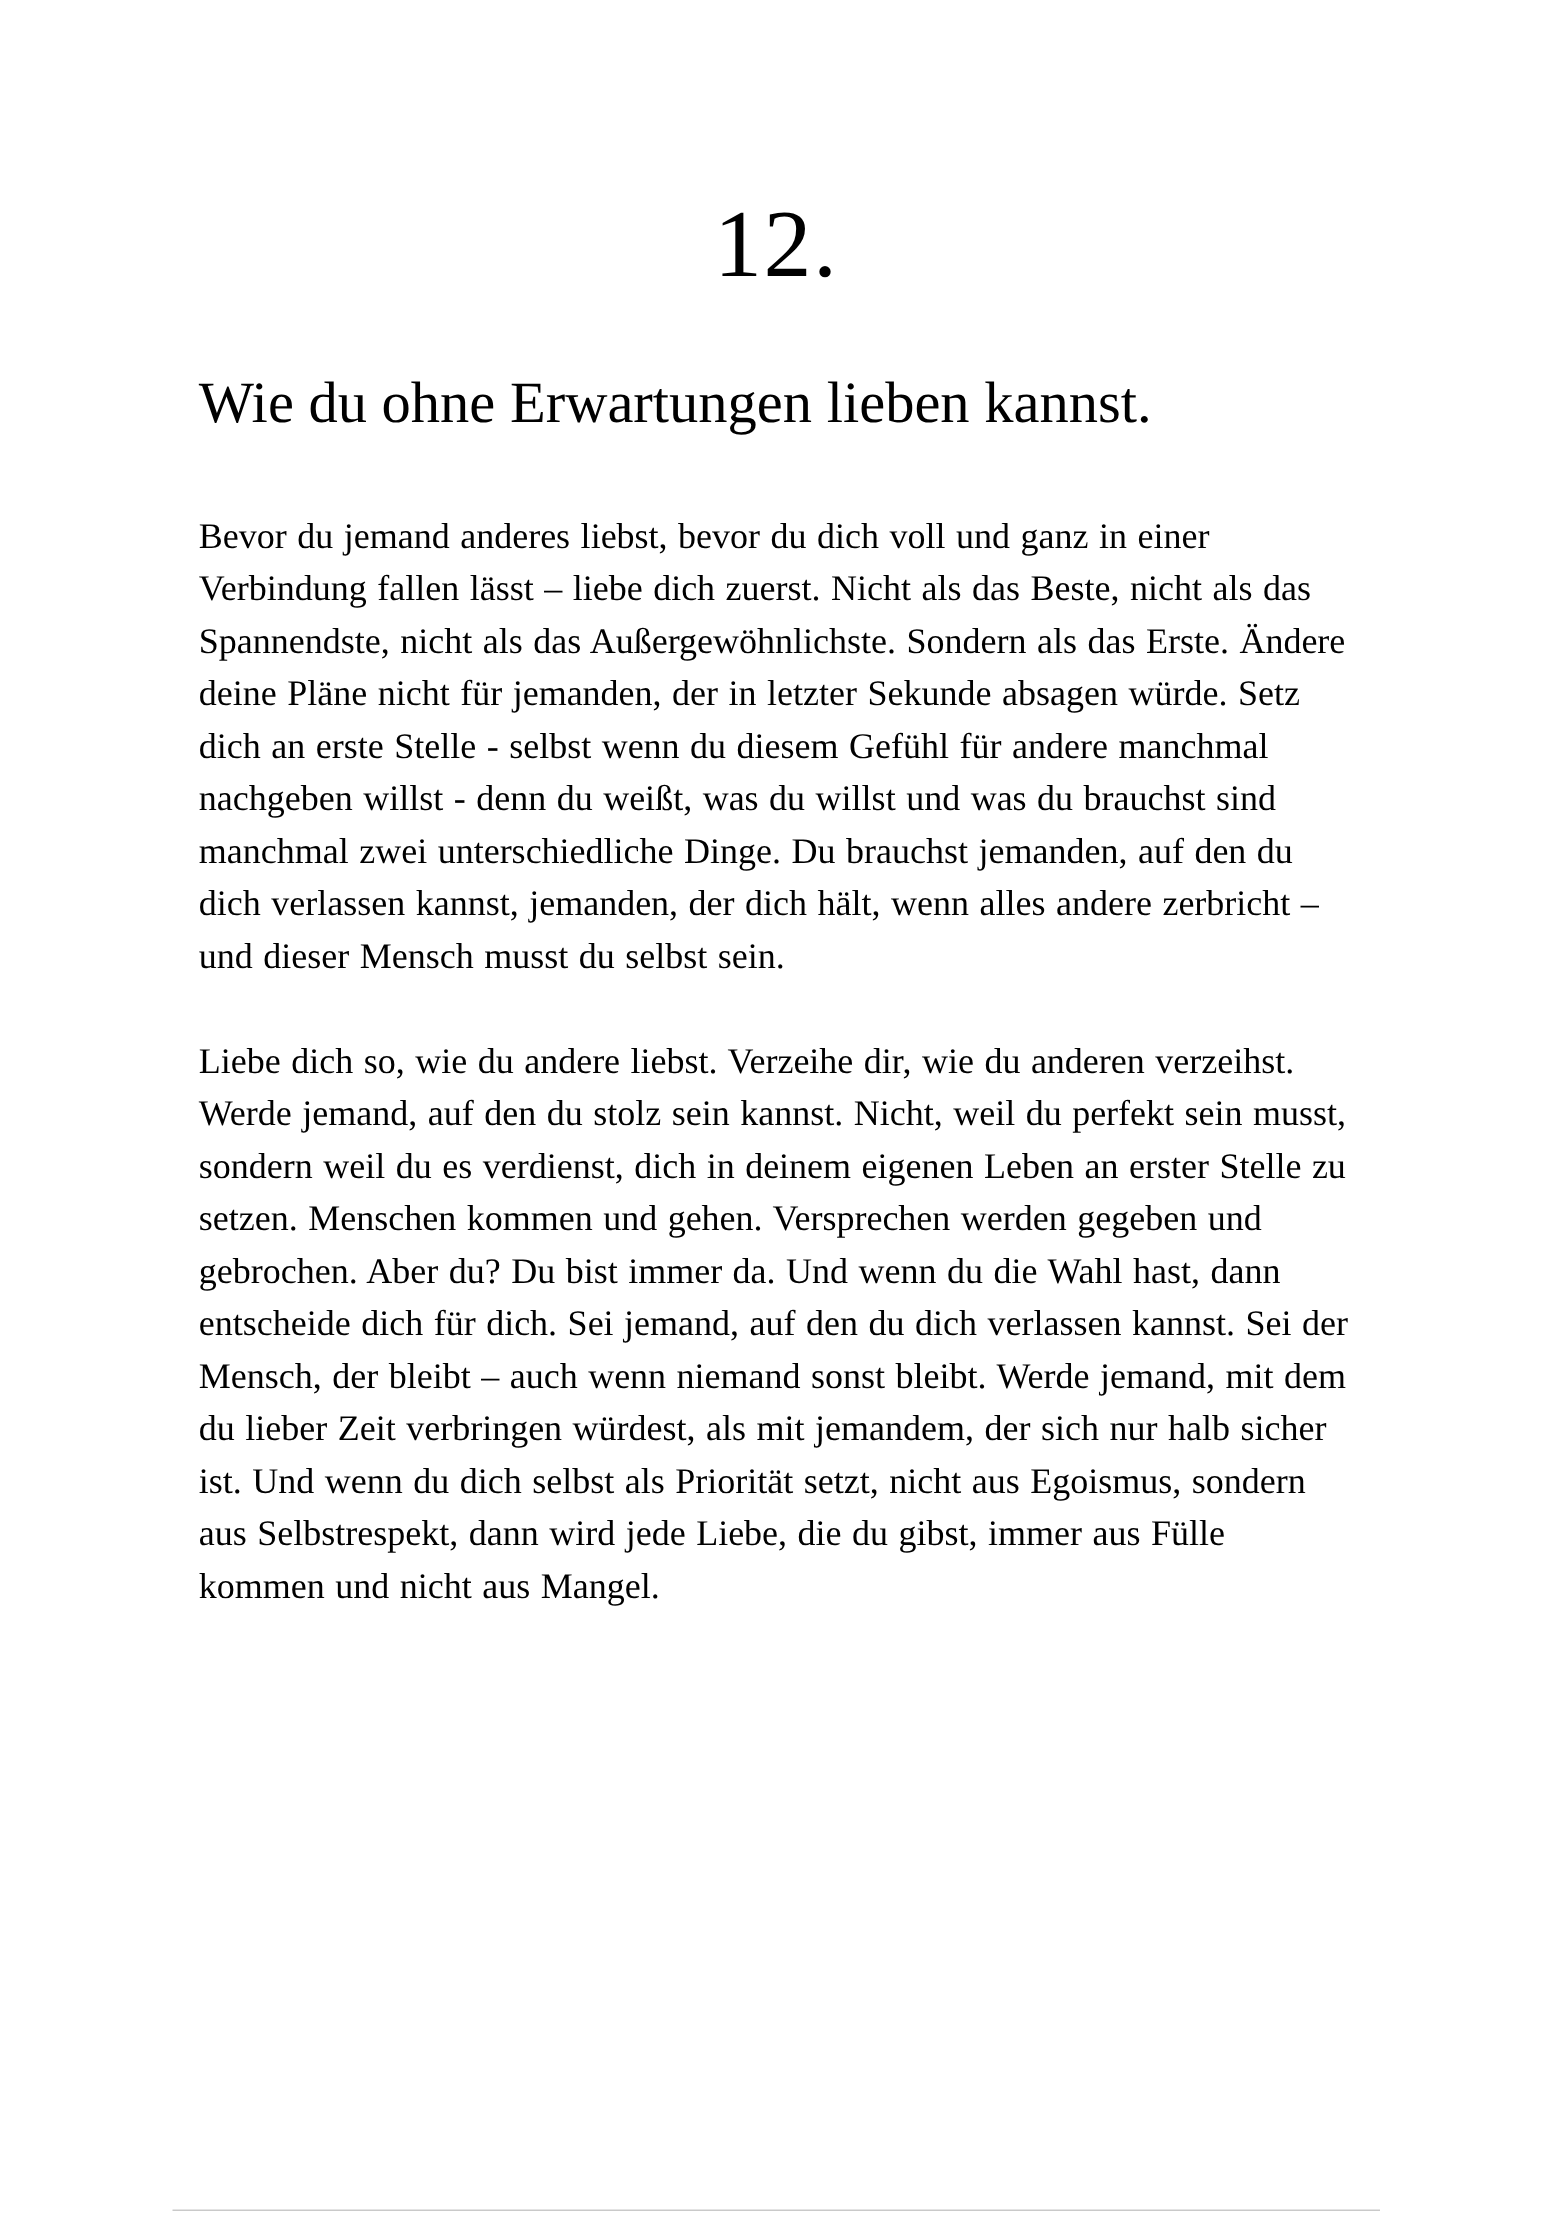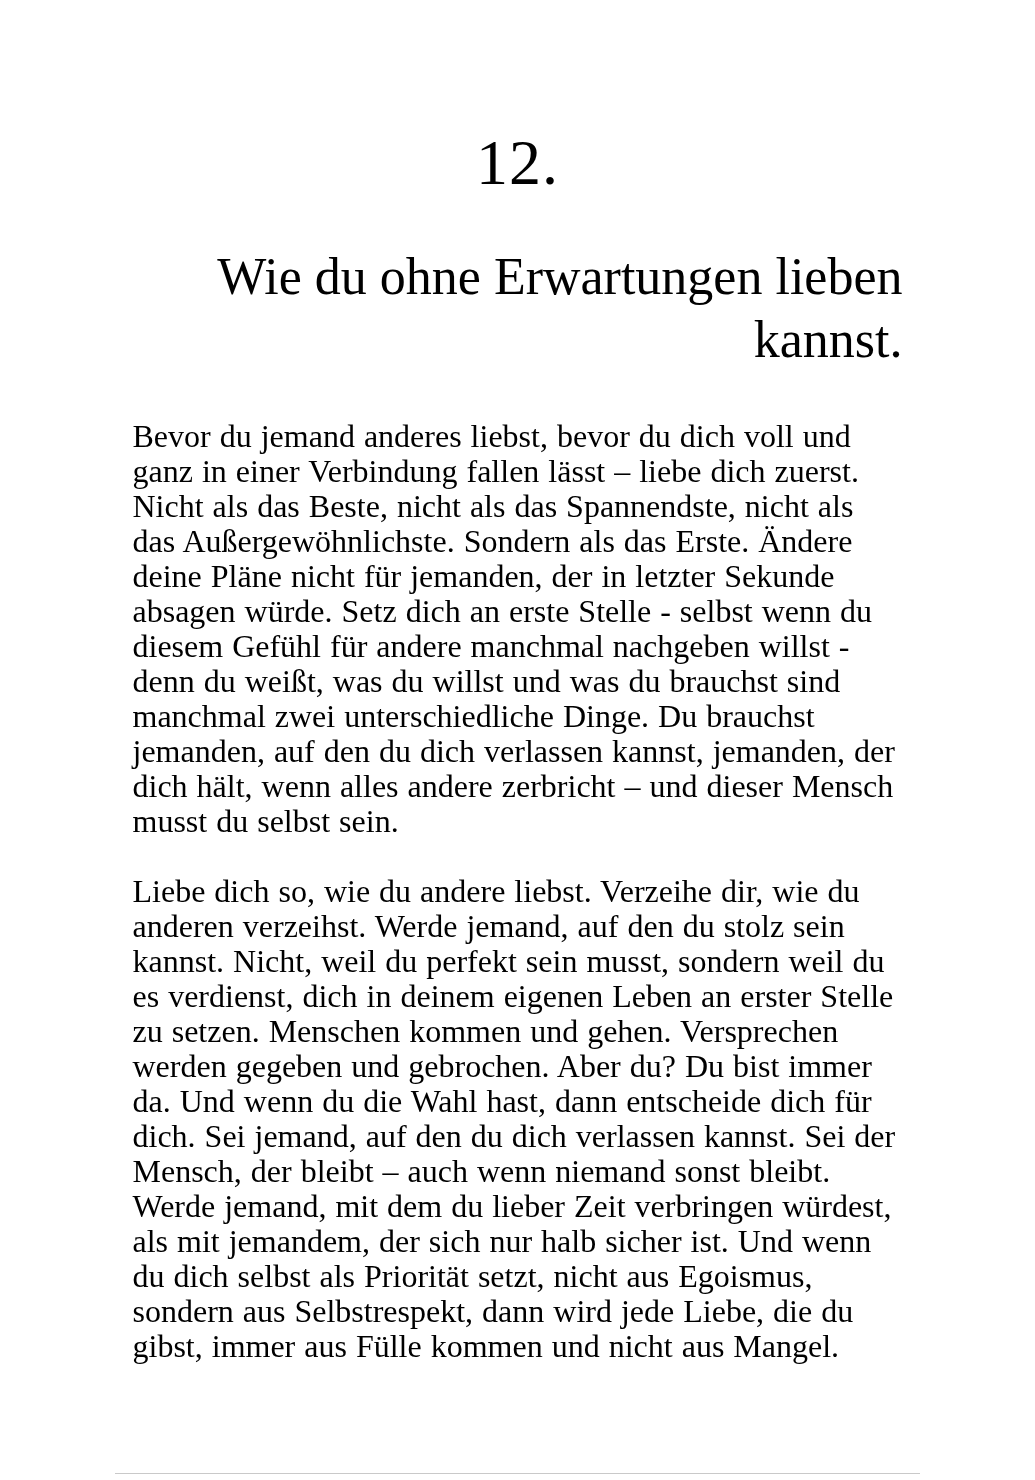--- a/index.html
+++ b/index.html
@@ -24,28 +24,28 @@
   }
   .chapter-number {
     text-align: center;
     font-size: 64px;
     line-height: 1.1;
     font-weight: 400;
     margin: 0 0 48px 0;
     letter-spacing: 1px;
   }
   .chapter-title {
-    text-align: right;
-    font-size: 52px;
+    text-align: left;
+    font-size: 39px;
     line-height: 1.2;
     font-weight: 400;
     margin: 0 0 48px 0;
   }
   .body-text p {
-    font-size: 32px;
+    font-size: 24px;
     line-height: 35px;
     margin: 0 0 35px 0;
     text-align: left;
     word-spacing: 1px;
   }
   .body-text p:last-child {
     margin-bottom: 0;
   }
   .page-bottom-rule {
     position: absolute;

